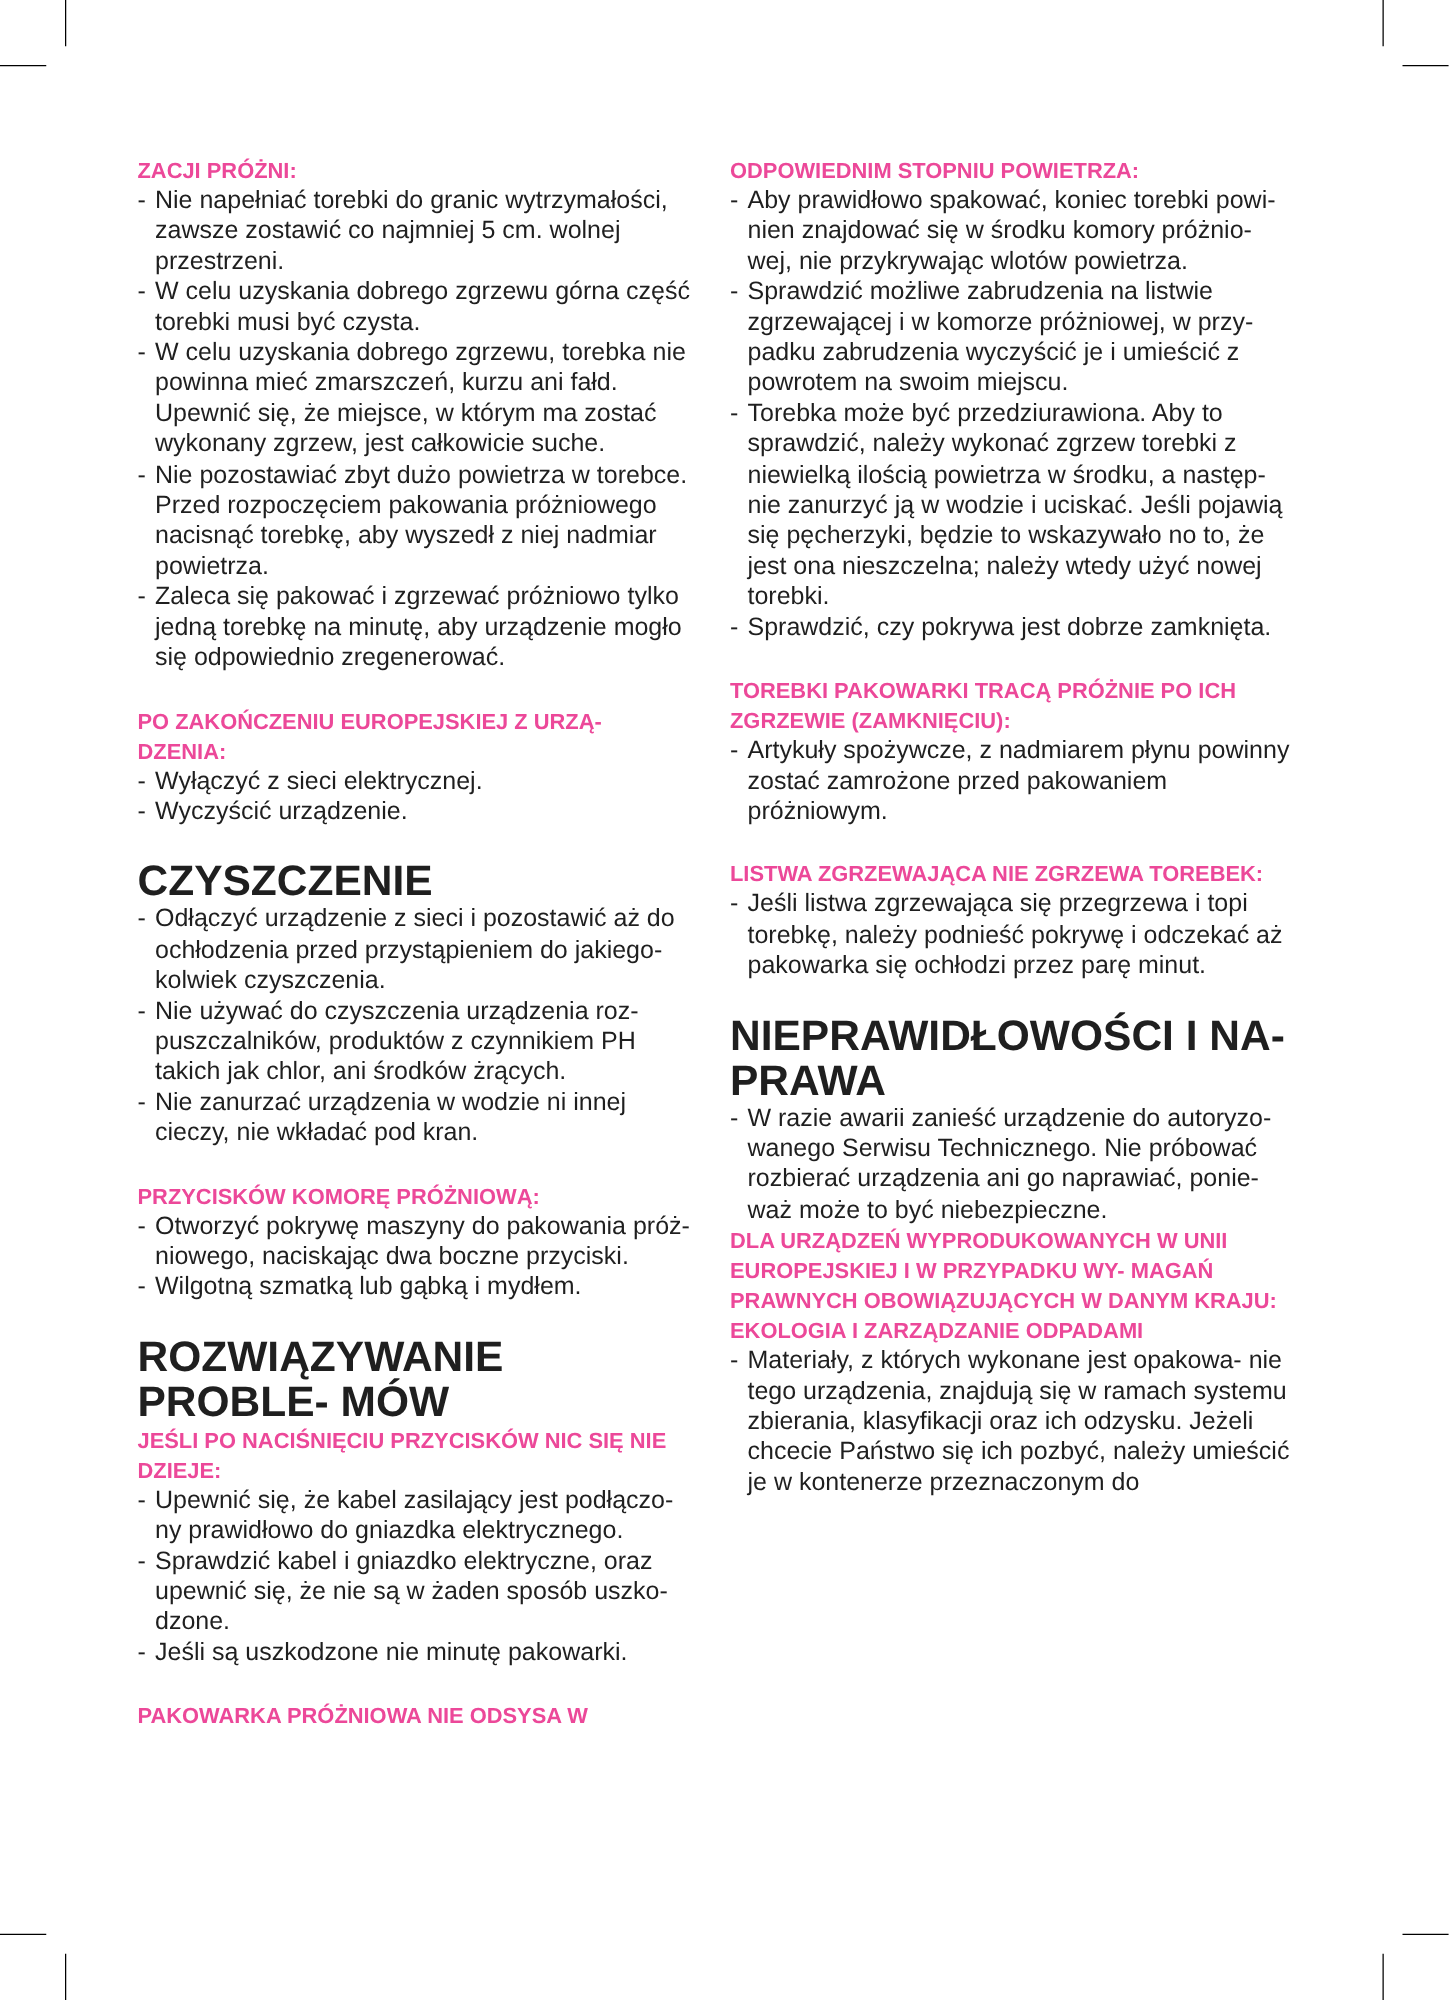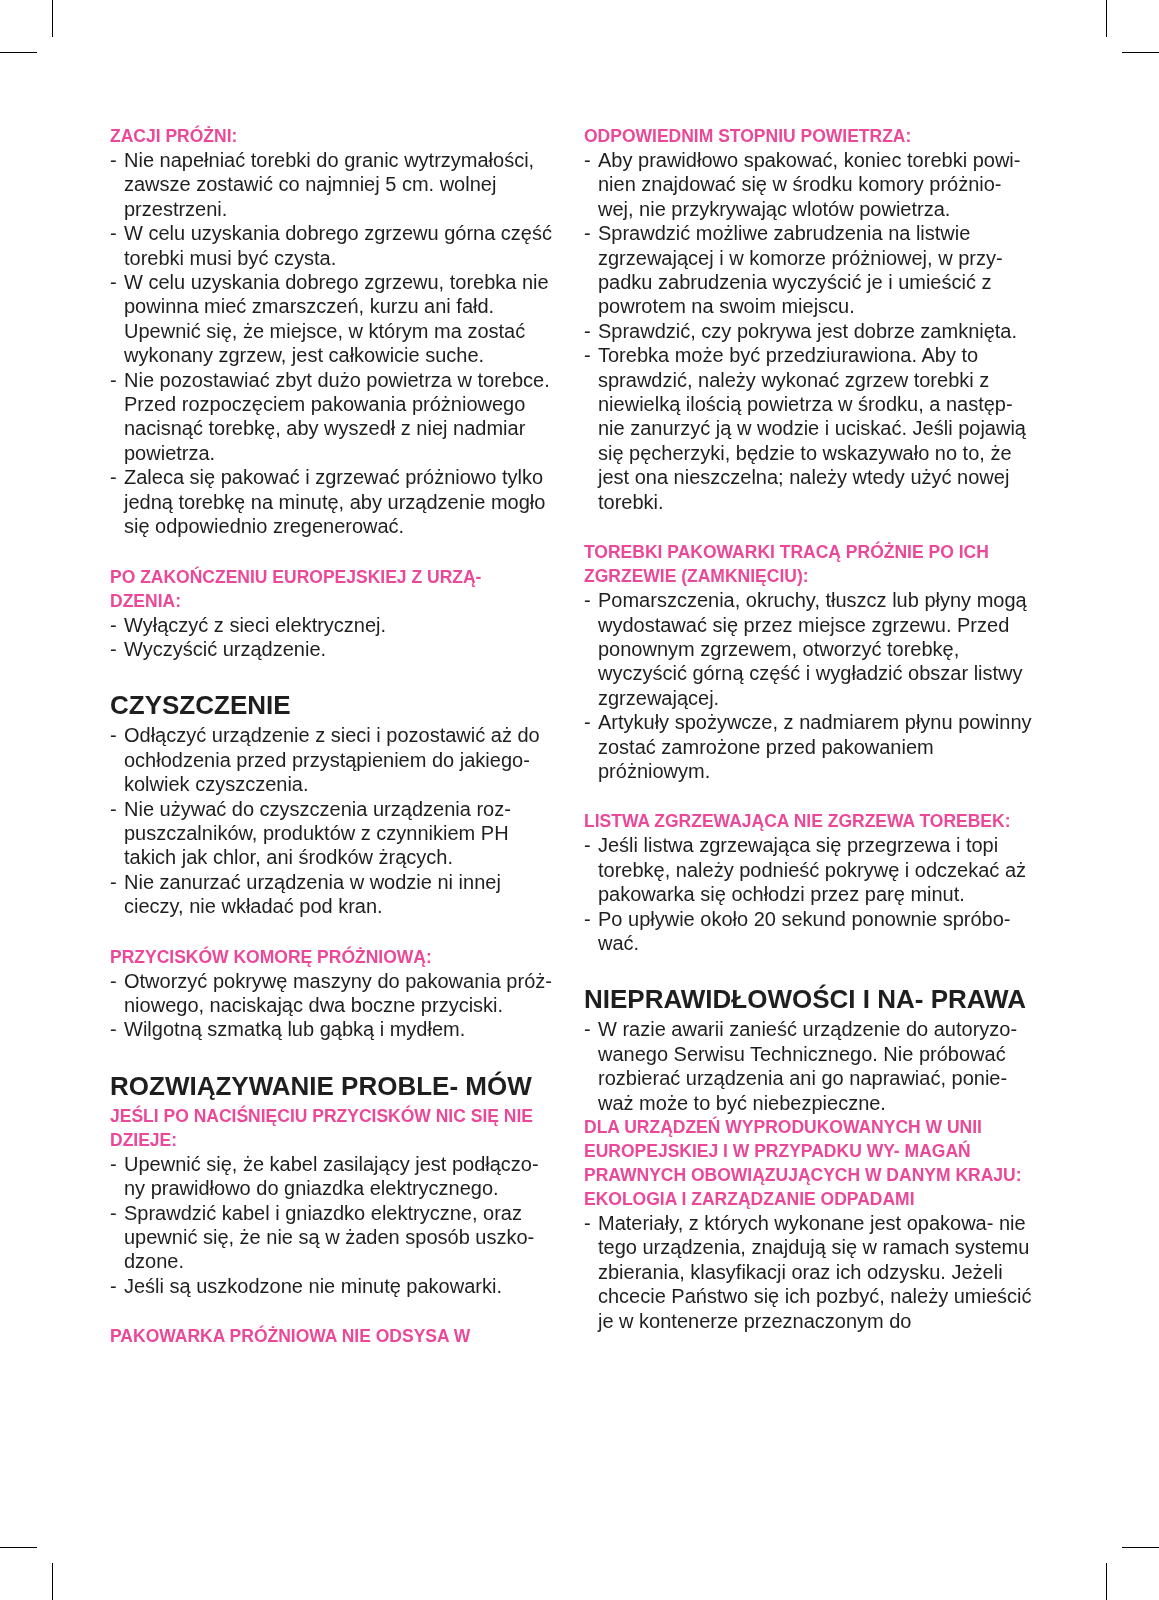--- a/index.html
+++ b/index.html
@@ -11,21 +11,21 @@
     .crop.v { width: 1px; height: 37px; }
     .crop.h { height: 1px; width: 37px; }
     .col { position: absolute; top: 124px; }
     .col.left { left: 110px; width: 445px; }
     .col.right { left: 584px; width: 450px; }
     .sub {
       font-weight: bold; font-size: 17.5px; line-height: 24px; margin: 0;
       color: #ec4899;
     }
     .big {
-      font-weight: bold; font-size: 26px; line-height: 36px; margin: 0;
+      font-weight: bold; font-size: 34px; line-height: 36px; margin: 0;
       color: #1f1f1f;
     }
     ul { list-style: none; margin: 0; padding: 0; }
     li {
       position: relative; padding-left: 14px; font-size: 20px; line-height: 24.4px;
     }
     li::before { content: "-"; position: absolute; left: 0; top: 0; }
     .gap-m { height: 26px; }
   </style>
 </head>
@@ -78,34 +78,32 @@
   </ul>
   <div class="gap-m"></div>
   <p class="sub">PAKOWARKA PRÓŻNIOWA NIE ODSYSA W</p>
 </div>
 
 <div class="col right">
   <p class="sub">ODPOWIEDNIM STOPNIU POWIETRZA:</p>
   <ul>
     <li>Aby prawidłowo spakować, koniec torebki powi- nien znajdować się w środku komory próżnio- wej, nie przykrywając wlotów powietrza.</li>
     <li>Sprawdzić możliwe zabrudzenia na listwie zgrzewającej i w komorze próżniowej, w przy- padku zabrudzenia wyczyścić je i umieścić z powrotem na swoim miejscu.</li>
+    <li>Torebka może być przedziurawiona. Aby to sprawdzić, należy wykonać zgrzew torebki z niewielką ilością powietrza w środku, a następ- nie zanurzyć ją w wodzie i uciskać. Jeśli pojawią się pęcherzyki, będzie to wskazywało no to, że jest ona nieszczelna; należy wtedy użyć nowej torebki.</li>
     <li>Sprawdzić, czy pokrywa jest dobrze zamknięta.</li>
-    <li>Torebka może być przedziurawiona. Aby to sprawdzić, należy wykonać zgrzew torebki z niewielką ilością powietrza w środku, a następ- nie zanurzyć ją w wodzie i uciskać. Jeśli pojawią się pęcherzyki, będzie to wskazywało no to, że jest ona nieszczelna; należy wtedy użyć nowej torebki.</li>
   </ul>
   <div class="gap-m"></div>
   <p class="sub">TOREBKI PAKOWARKI TRACĄ PRÓŻNIE PO ICH ZGRZEWIE (ZAMKNIĘCIU):</p>
   <ul>
-    <li>Pomarszczenia, okruchy, tłuszcz lub płyny mogą wydostawać się przez miejsce zgrzewu. Przed ponownym zgrzewem, otworzyć torebkę, wyczyścić górną część i wygładzić obszar listwy zgrzewającej.</li>
     <li>Artykuły spożywcze, z nadmiarem płynu powinny zostać zamrożone przed pakowaniem próżniowym.</li>
   </ul>
   <div class="gap-m"></div>
   <p class="sub">LISTWA ZGRZEWAJĄCA NIE ZGRZEWA TOREBEK:</p>
   <ul>
     <li>Jeśli listwa zgrzewająca się przegrzewa i topi torebkę, należy podnieść pokrywę i odczekać aż pakowarka się ochłodzi przez parę minut.</li>
-    <li>Po upływie około 20 sekund ponownie spróbo- wać.</li>
   </ul>
   <div class="gap-m"></div>
   <h2 class="big">NIEPRAWIDŁOWOŚCI I NA- PRAWA</h2>
   <ul>
     <li>W razie awarii zanieść urządzenie do autoryzo- wanego Serwisu Technicznego. Nie próbować rozbierać urządzenia ani go naprawiać, ponie- waż może to być niebezpieczne.</li>
   </ul>
   <p class="sub">DLA URZĄDZEŃ WYPRODUKOWANYCH W UNII EUROPEJSKIEJ I W PRZYPADKU WY- MAGAŃ PRAWNYCH OBOWIĄZUJĄCYCH W DANYM KRAJU:</p>
   <p class="sub">EKOLOGIA I ZARZĄDZANIE ODPADAMI</p>
   <ul>
     <li>Materiały, z których wykonane jest opakowa- nie tego urządzenia, znajdują się w ramach systemu zbierania, klasyfikacji oraz ich odzysku. Jeżeli chcecie Państwo się ich pozbyć, należy umieścić je w kontenerze przeznaczonym do</li>

